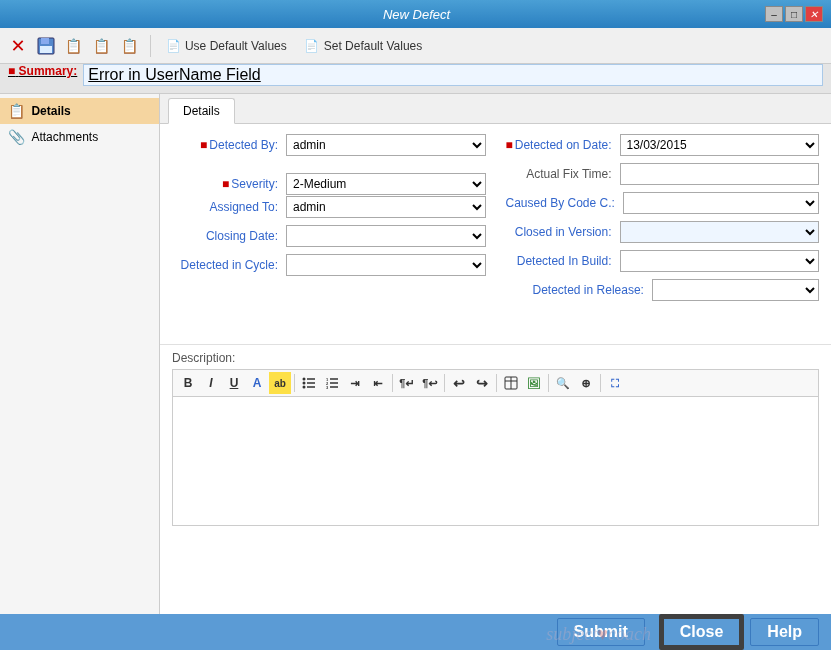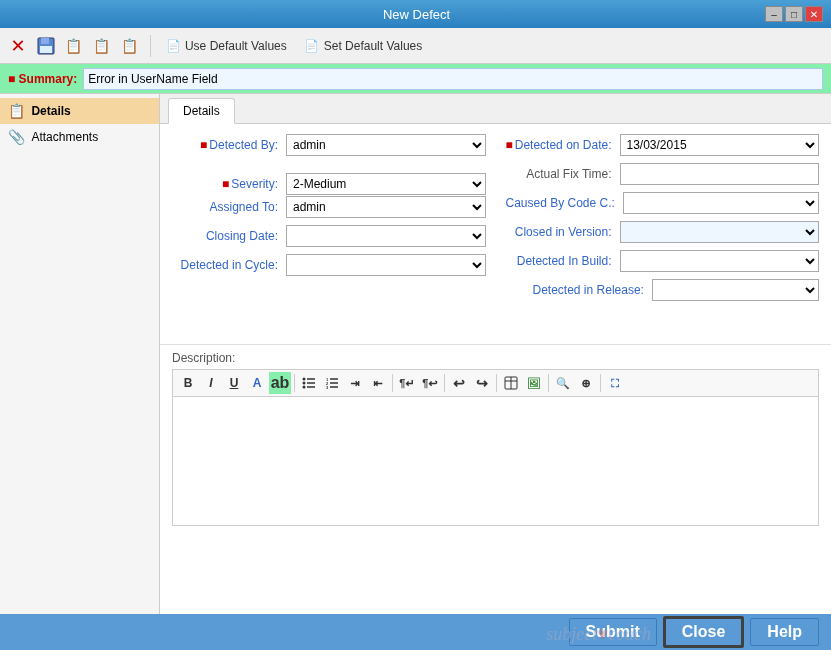--- a/index.html
+++ b/index.html
@@ -7,20 +7,21 @@
 
     
     .title-bar {
       background: linear-gradient(to bottom, #4a9fd5, #2a7fc0);
       color: white;
       height: 28px;
       display: flex;
       align-items: center;
       justify-content: space-between;
       padding: 14px 8px;
+      font-style: italic;
     }
     .title-bar-title {
       flex: 1;
       text-align: center;
       font-size: 13px;
       font-weight: normal;
     }
     .title-bar-controls {
       display: flex;
       gap: 2px;
@@ -66,39 +67,39 @@
       padding: 3px 6px;
       border: 1px solid transparent;
       background: transparent;
       cursor: pointer;
       font-size: 12px;
       color: #333;
     }
 
     
     .summary-bar {
-      background: #86efac;
+      background: #e5e5e5;
       border-bottom: 1px solid #ccc;
       height: 30px;
       display: flex;
-      align-items: center;
       padding: 0 8px;
       gap: 6px;
+      text-decoration: underline;
     }
     .summary-label {
       color: #c00;
       font-weight: bold;
       font-size: 12px;
       white-space: nowrap;
     }
     .summary-input {
       flex: 1;
       border: 1px solid #aac9e8;
       padding: 2px 4px;
-      font-size: 12px;
+      font-size: 16px;
       height: 22px;
       outline: none;
       background: #eef6ff;
     }
 
     
     .main-layout {
       display: flex;
       height: calc(650px - 28px - 36px - 30px - 36px);
     }
@@ -256,21 +257,21 @@
     }
     .bottom-btn {
       padding: 4px 16px;
       font-size: 16px;
       font-weight: bold;
       border: none;
       cursor: pointer;
       border-radius: 2px;
     }
     .btn-submit { background: #5b9bd5; color: white; border: 1px solid #3a7abf; }
-    .btn-close { background: #5b9bd5; color: white; border: 3px solid #404040; }
+    .btn-close { background: #5b9bd5; color: white; border: 5px solid #404040; margin-left: 8px; }
     .btn-help { background: #5b9bd5; color: white; border: 1px solid #3a7abf; }
 
     
     .watermark {
       position: absolute;
       bottom: 44px;
       right: 20px;
       font-size: 20px;
       color: rgba(180,180,200,0.5);
       font-style: italic;
@@ -450,21 +451,21 @@
     </div>
 
     <div class="description-area">
       <div class="description-label">Description:</div>
 
       <div class="editor-toolbar">
         <button class="editor-btn" style="font-weight:bold;">B</button>
         <button class="editor-btn" style="font-style:italic;">I</button>
         <button class="editor-btn" style="text-decoration:underline;">U</button>
         <button class="editor-btn" style="color:#3366cc;">A</button>
-        <button class="editor-btn" style="font-size:16px; background:#86efac;">ab</button>
+        <button class="editor-btn" style="font-size:10px; background:#fde047;">ab</button>
         <div class="editor-sep"></div>
         <button class="editor-btn">
           <svg width="14" height="14" viewBox="0 0 14 14">
               <line x1="5" y1="3" x2="13" y2="3" stroke="#333" stroke-width="1.5"></line>
               <line x1="5" y1="7" x2="13" y2="7" stroke="#333" stroke-width="1.5"></line>
               <line x1="5" y1="11" x2="13" y2="11" stroke="#333" stroke-width="1.5"></line>
               <circle cx="2" cy="3" r="1.5" fill="#333"></circle>
               <circle cx="2" cy="7" r="1.5" fill="#333"></circle>
               <circle cx="2" cy="11" r="1.5" fill="#333"></circle>
             </svg>

